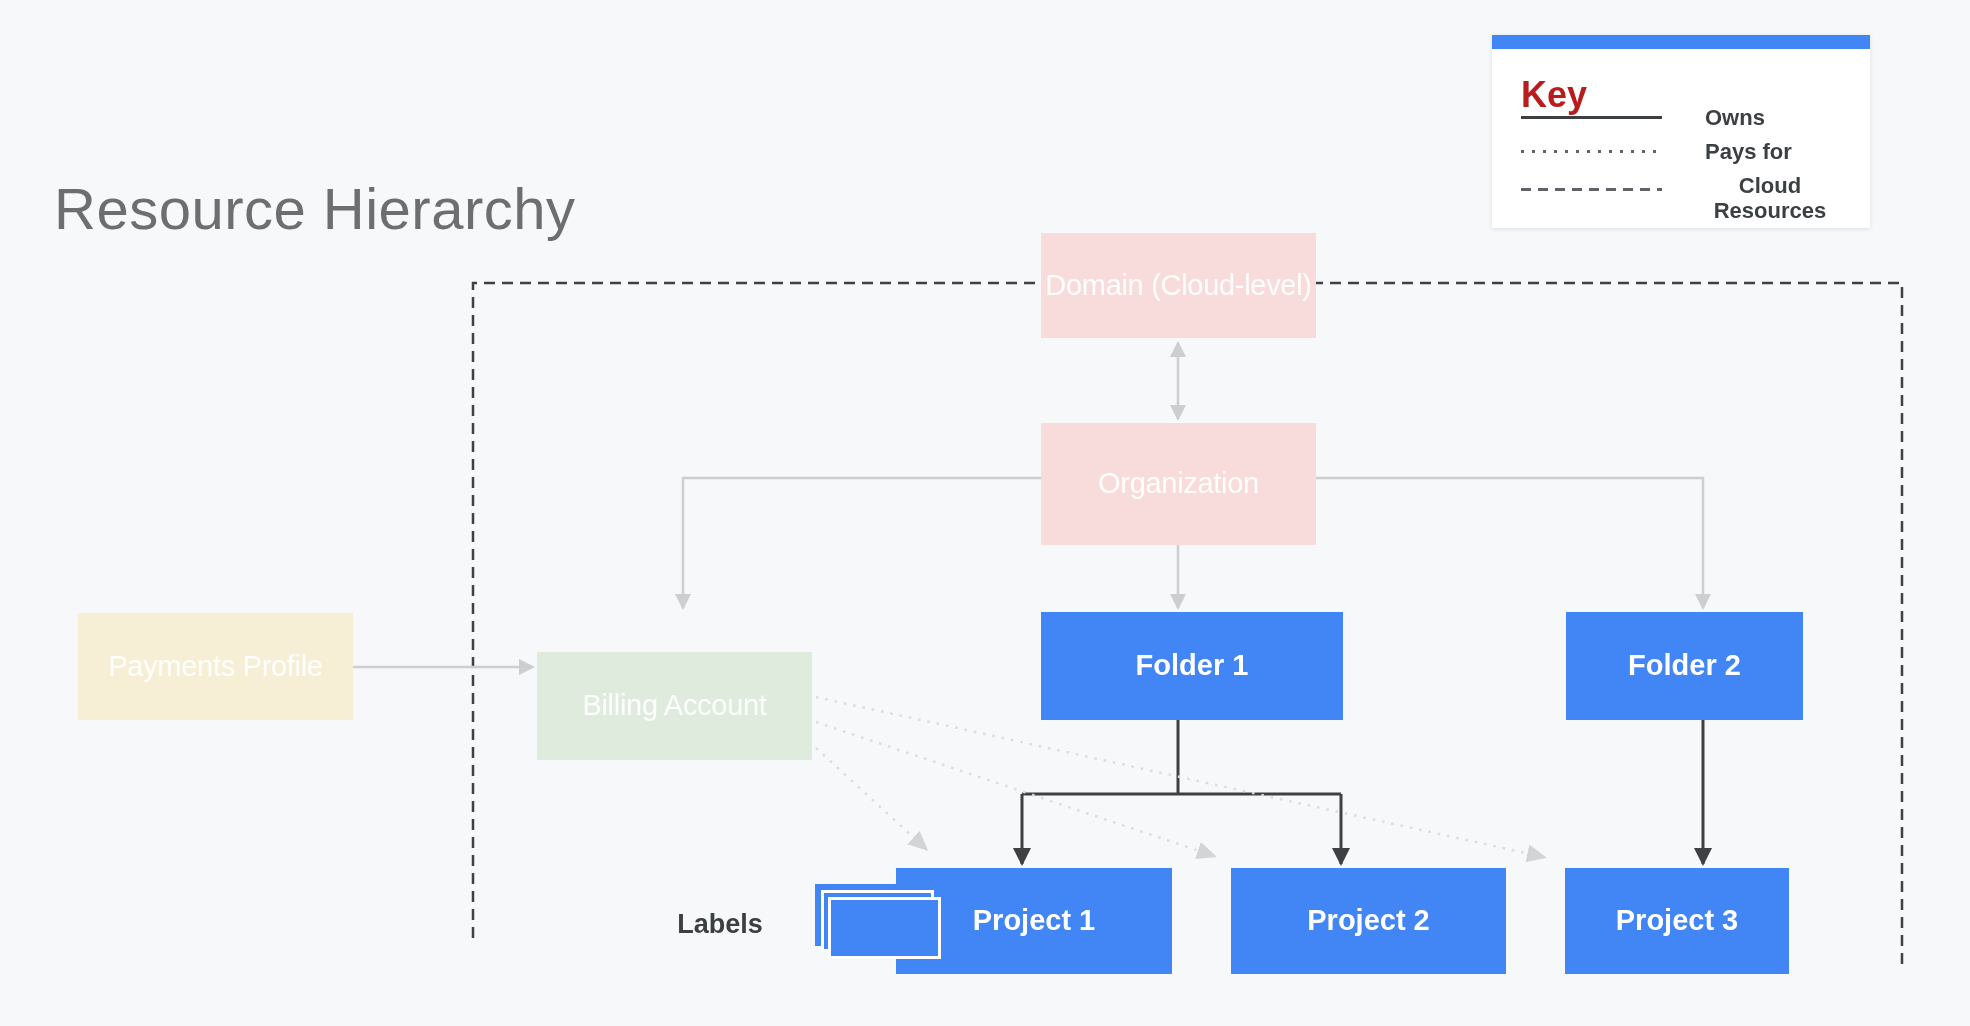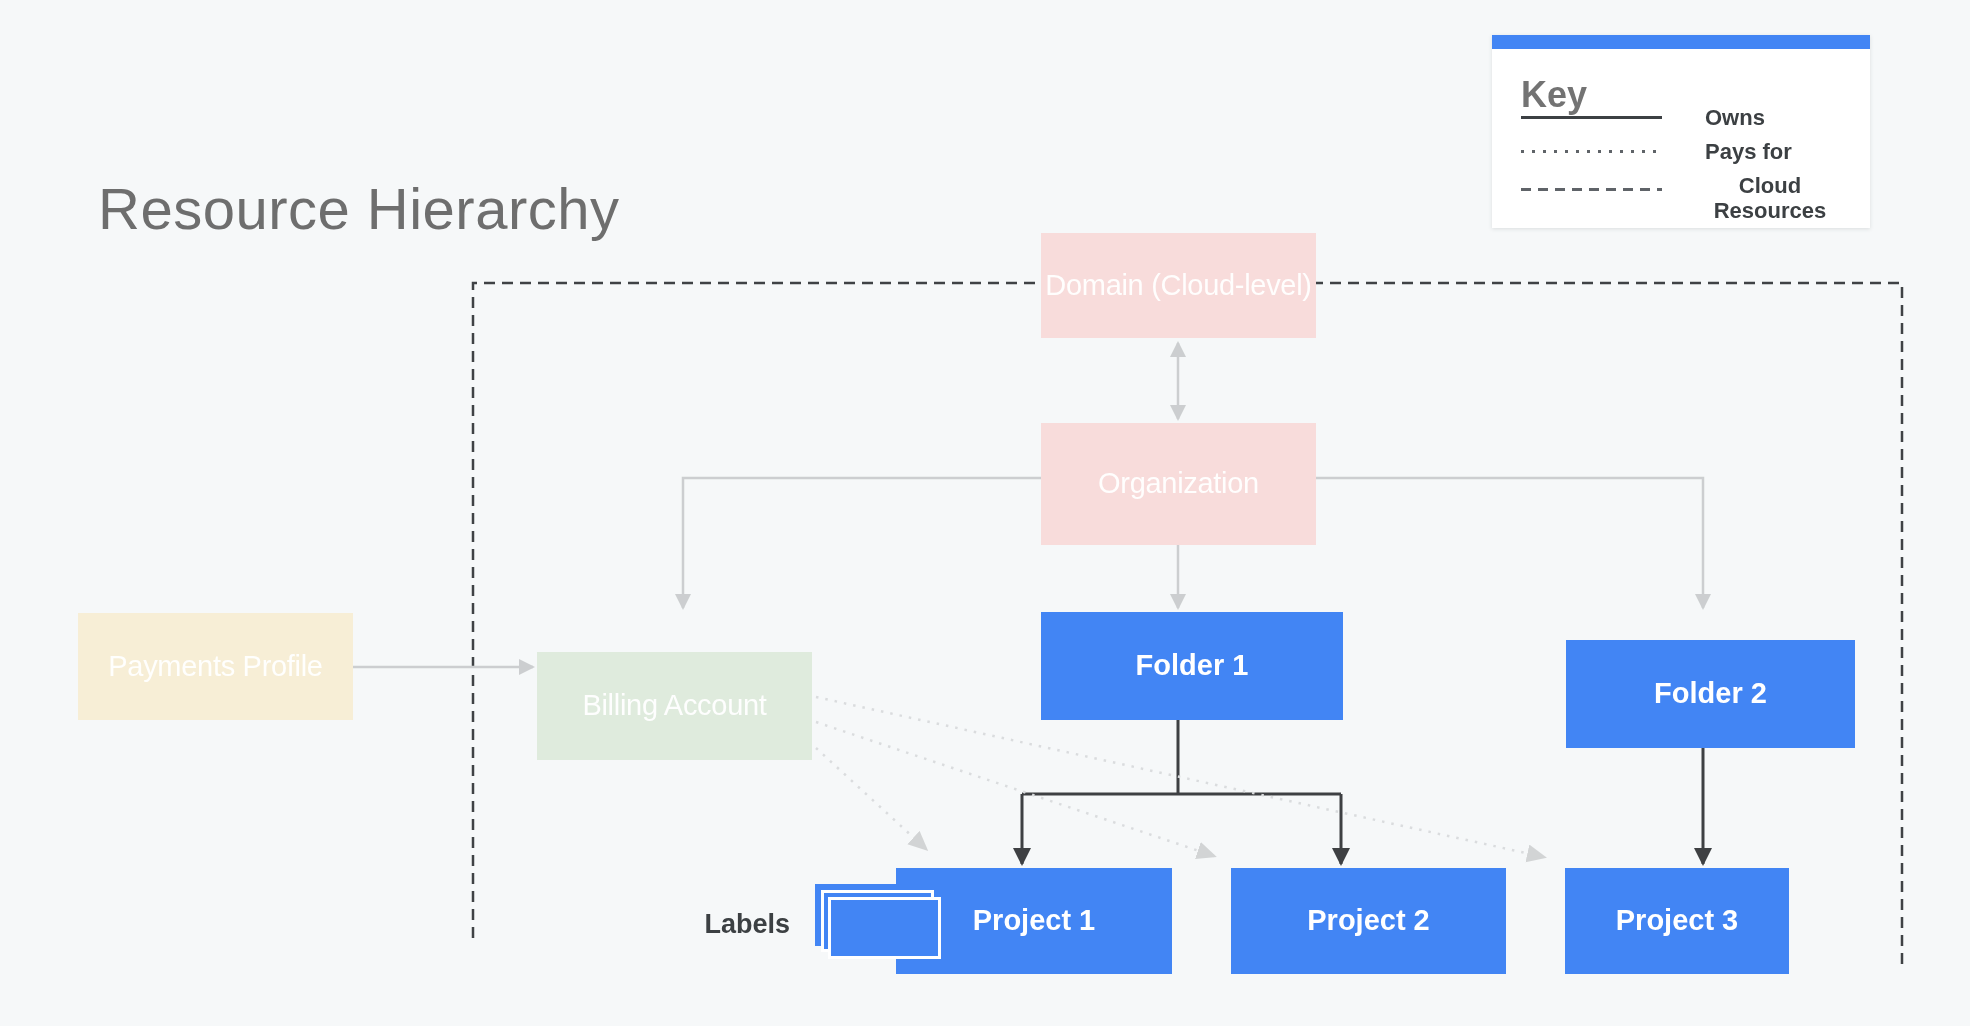--- a/index.html
+++ b/index.html
@@ -8,33 +8,33 @@
     background: #f6f8f9;
     font-family: "Liberation Sans", "DejaVu Sans", sans-serif;
     position: relative;
   }
   #canvas { position: absolute; inset: 0; width: 1970px; height: 1026px; }
 
   
   .page-title {
     position: absolute; left: 54px; top: 180px;
     font-size: 58px; line-height: 1; font-weight: 400;
-    color: #6e6e6e; letter-spacing: 0.5px; white-space: nowrap; margin-left: 44px;
+    color: #6e6e6e; letter-spacing: 0.5px; white-space: nowrap;
   }
 
   
   .key-card {
     position: absolute; left: 1492px; top: 35px; width: 378px; height: 193px;
     background: #ffffff;
     box-shadow: 0 1px 4px rgba(60,64,67,0.14);
   }
   .key-topbar { position: absolute; left: 0; top: 0; width: 100%; height: 14px; background: #4285f4; }
   .key-title {
     position: absolute; left: 29px; top: 42px;
-    font-size: 36px; font-weight: 700; color: #737373; line-height: 1;
+    font-size: 36px; font-weight: 700; color: #b91c1c; line-height: 1;
   }
   .key-line { position: absolute; left: 29px; width: 141px; height: 3px; }
   .key-line.solid  { top: 81px;  background: #3c4043; }
   .key-line.dotted { top: 115px; background: repeating-linear-gradient(90deg, #5f6368 0 3px, transparent 3px 11px); }
   .key-line.dashed { top: 153px; background: repeating-linear-gradient(90deg, #5f6368 0 10px, transparent 10px 17px); }
   .key-label {
     position: absolute; left: 213px; width: 150px;
     font-size: 22px; font-weight: 700; color: #3c4043; line-height: 25px;
   }
   .key-label.r1 { top: 70px; }
@@ -52,29 +52,29 @@
     letter-spacing: -0.3px;
   }
   .node.pastel { color: rgba(255,255,255,0.95); font-weight: 400; }
   .node.blue   { background: #4285f4; color: #ffffff; font-weight: 700; letter-spacing: 0; }
 
   #node-domain        { left: 1041px; top: 233px; width: 275px; height: 105px; background: #f8dcdb; }
   #node-organization  { left: 1041px; top: 423px; width: 275px; height: 122px; background: #f8dcdb; }
   #node-payments      { left:   52px; top: 613px; width: 275px; height: 107px; background: #f7eed6; margin-left: 26px; }
   #node-billing       { left:  537px; top: 612px; width: 275px; height: 108px; background: #dfebdd; margin-top: 40px; }
   #node-folder1       { left: 1041px; top: 612px; width: 302px; height: 108px; }
-  #node-folder2       { left: 1566px; top: 612px; width: 289px; height: 108px; margin-top: 28px; }
+  #node-folder2       { left: 1566px; top: 612px; width: 237px; height: 108px; }
   #node-project1      { left:  896px; top: 868px; width: 276px; height: 106px; }
   #node-project2      { left: 1231px; top: 868px; width: 275px; height: 106px; }
   #node-project3      { left: 1565px; top: 868px; width: 224px; height: 106px; }
 
   
   .labels-caption {
     position: absolute; left: 650px; top: 909px; width: 140px; z-index: 4;
-    font-size: 27px; font-weight: 700; color: #3c4043; text-align: right;
+    font-size: 27px; font-weight: 700; color: #3c4043; text-align: center;
   }
   .label-card { position: absolute; width: 113px; height: 62px; background: #4285f4; z-index: 3; }
   .label-card.back  { left: 815px; top: 884px; }
   .label-card.mid   { left: 821px; top: 890px; border: 3px solid #ffffff; }
   .label-card.front { left: 828px; top: 897px; border: 3px solid #ffffff; }
 </style>
 </head>
 <body>
 
 <div id="canvas">

